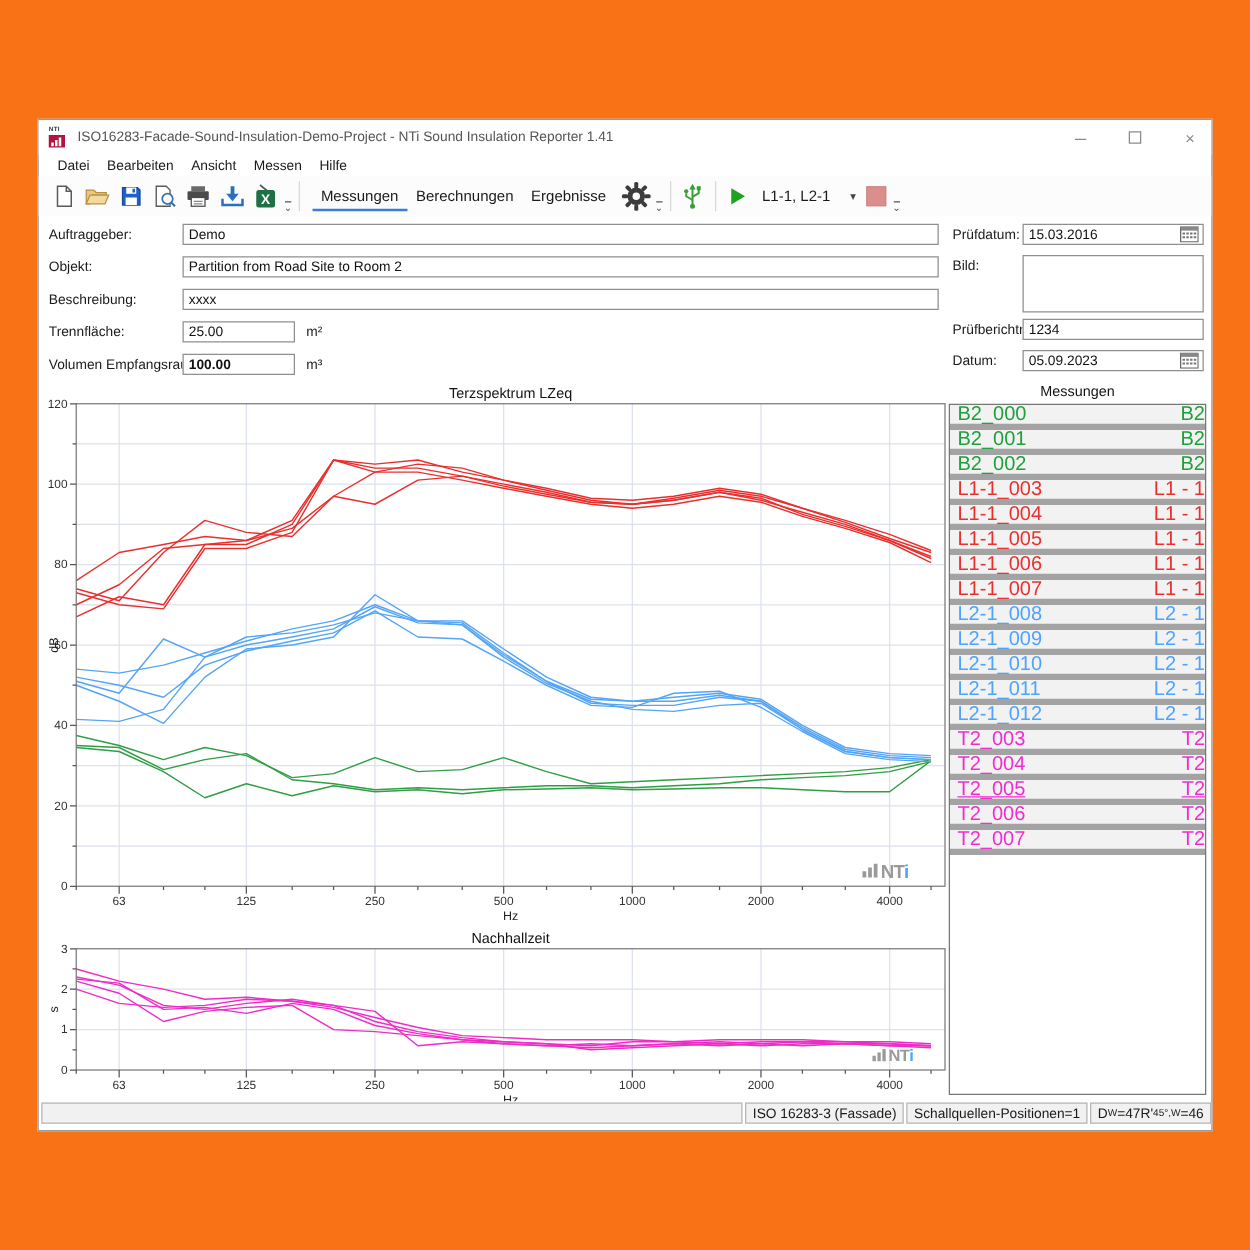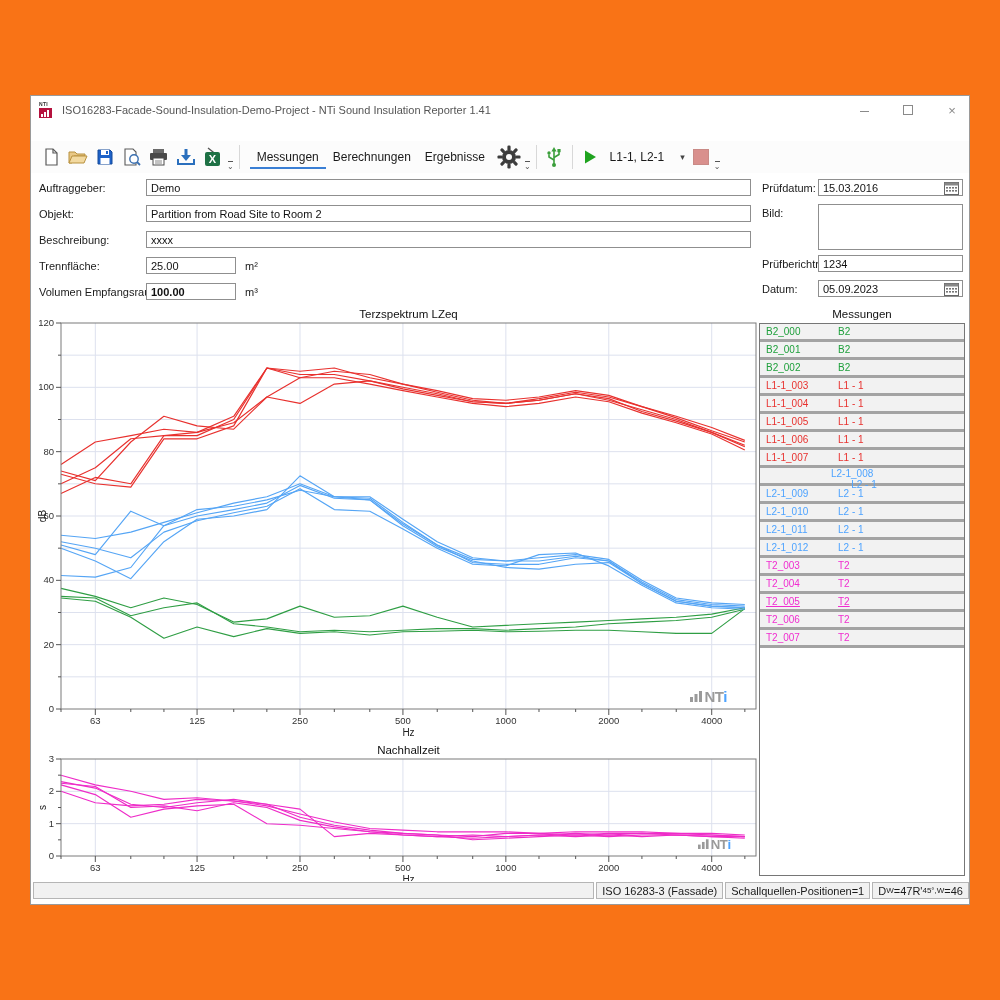--- a/index.html
+++ b/index.html
@@ -36,21 +36,21 @@
   .flabel{position:absolute;font-size:11px;color:#1a1a1a;}
   .finput{position:absolute;height:17px;border:1px solid #8f8f8f;background:#fff;font-family:"Liberation Sans",sans-serif;font-size:11px;color:#111;padding:0 4px;box-sizing:border-box;}
   .fbox{position:absolute;border:1px solid #8f8f8f;background:#fff;box-sizing:border-box;}
   .unit{position:absolute;font-size:11px;color:#1a1a1a;}
   .calbtn{position:absolute;width:16px;height:13px;}
   
   .chartsvg{position:absolute;}
   .chartheader{position:absolute;font-size:11.5px;color:#111;text-align:center;}
   
   .mlist{position:absolute;left:728px;top:227px;width:206px;height:553px;border:1px solid #767676;background:#fff;box-sizing:border-box;overflow:hidden;}
-  .mrow{height:15px;background:#f2f2f2;border-bottom:3px solid #a3a3a3;font-size:10px;display:flex;align-items:center;}
+  .mrow{height:15px;background:#f2f2f2;border-bottom:5px solid #a3a3a3;font-size:16px;display:flex;align-items:center;justify-content:space-between;}
   .mrow .mname{width:68px;padding-left:6px;}
   .mrow .mtype{padding-left:4px;}
   
   .statusbar{position:absolute;left:2px;top:786px;width:936px;height:19px;display:flex;font-size:11px;color:#1a1a1a;justify-content:flex-end;}
   .spanel{background:#f1f1f1;border:1px solid #b5b5b5;height:17px;display:flex;align-items:center;justify-content:center;margin-left:2px;box-sizing:border-box;white-space:nowrap;padding:0 5px;}
   .spanel.first{flex:1;margin-left:0;}
   .spanel sub{font-size:8px;}
 </style>
 </head>
 <body>
@@ -68,20 +68,27 @@
           </span>
       </span>
       <span class="wtitle">ISO16283-Facade-Sound-Insulation-Demo-Project - NTi Sound Insulation Reporter 1.41</span>
       <span class="wbtns">
         <span class="wbtn"><span class="minline"></span></span>
         <span class="wbtn"><span class="maxbox"></span></span>
         <span class="wbtn">×</span>
       </span>
     </div>
 
+    <div class="menubar">
+        <span>Datei</span>
+        <span>Bearbeiten</span>
+        <span>Ansicht</span>
+        <span>Messen</span>
+        <span>Hilfe</span>
+      </div>
 
     <div class="toolbar">
       <span class="tbtn">
         <svg width="20" height="20" viewBox="0 0 20 20">
             <path d="M5 2h7l4 4v12H5z" fill="#fff" stroke="#5a5a5a" stroke-width="1.2"></path>
             <path d="M12 2v4h4" fill="none" stroke="#5a5a5a" stroke-width="1.2"></path>
           </svg>
       </span>
       <span class="tbtn">
         <svg width="21" height="20" viewBox="0 0 21 20">
@@ -423,21 +430,21 @@
           <span class="mtype">L1 - 1</span>
         </div>
         <div class="mrow" style="color: rgb(232, 49, 46);">
           <span class="mname">L1-1_006</span>
           <span class="mtype">L1 - 1</span>
         </div>
         <div class="mrow" style="color: rgb(232, 49, 46);">
           <span class="mname">L1-1_007</span>
           <span class="mtype">L1 - 1</span>
         </div>
-        <div class="mrow" style="color: rgb(77, 163, 255); flex-direction: column;">
+        <div class="mrow" style="color: rgb(77, 163, 255);">
           <span class="mname">L2-1_008</span>
           <span class="mtype">L2 - 1</span>
         </div>
         <div class="mrow" style="color: rgb(77, 163, 255);">
           <span class="mname">L2-1_009</span>
           <span class="mtype">L2 - 1</span>
         </div>
         <div class="mrow" style="color: rgb(77, 163, 255);">
           <span class="mname">L2-1_010</span>
           <span class="mtype">L2 - 1</span>

